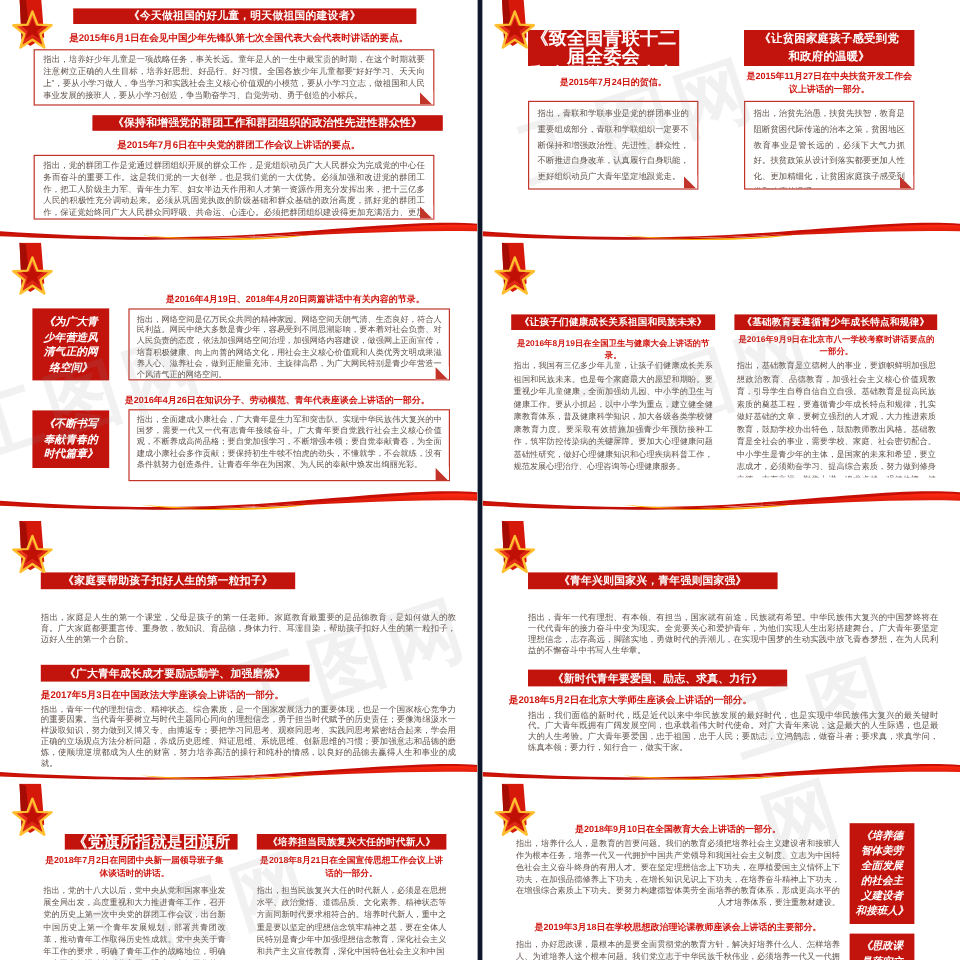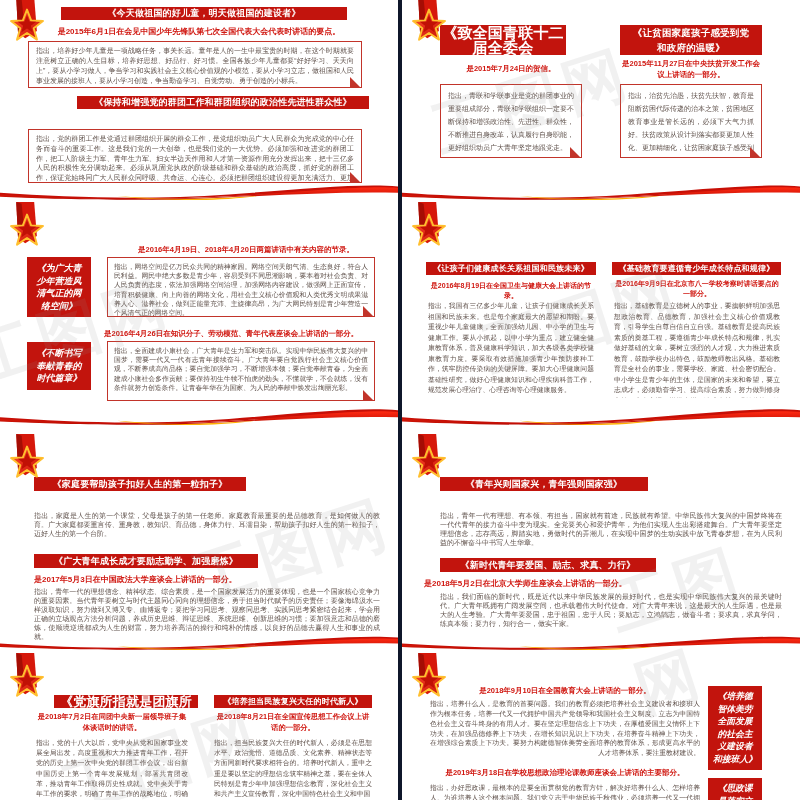--- a/index.html
+++ b/index.html
@@ -117,20 +117,21 @@
 
   <div class="row r1">
     <div class="slide" id="s1">
       <svg class="star">
           <use href="#star-sym"></use>
         </svg>
       <div class="titlebar t1">《今天做祖国的好儿童，明天做祖国的建设者》</div>
       <div class="sub sb1">是2015年6月1日在会见中国少年先锋队第七次全国代表大会代表时讲话的要点。</div>
       <div class="body note bd1"><span>指出，培养好少年儿童是一项战略任务，事关长远。童年是人的一生中最宝贵的时期，在这个时期就要注意树立正确的人生目标，培养好思想、好品行、好习惯。全国各族少年儿童都要“好好学习、天天向上”，要从小学习做人，争当学习和实践社会主义核心价值观的小模范，要从小学习立志，做祖国和人民事业发展的接班人，要从小学习创造，争当勤奋学习、自觉劳动、勇于创造的小标兵。</span><span class="fold"></span></div>
       <div class="titlebar t2">《保持和增强党的群团工作和群团组织的政治性先进性群众性》</div>
+      <div class="sub sb2">是2015年7月6日在中央党的群团工作会议上讲话的要点。</div>
       <div class="body note bd2"><span>指出，党的群团工作是党通过群团组织开展的群众工作，是党组织动员广大人民群众为完成党的中心任务而奋斗的重要工作。这是我们党的一大创举，也是我们党的一大优势。必须加强和改进党的群团工作，把工人阶级主力军、青年生力军、妇女半边天作用和人才第一资源作用充分发挥出来，把十三亿多人民的积极性充分调动起来。必须从巩固党执政的阶级基础和群众基础的政治高度，抓好党的群团工作，保证党始终同广大人民群众同呼吸、共命运、心连心。必须把群团组织建设得更加充满活力、更加坚强有力，使之成为推进国家治理体系和治理能力现代化的重要力量。</span><span class="fold"></span></div>
       <svg class="ribbon" preserveAspectRatio="none">
           <use href="#ribbon-sym" width="100%" height="100%"></use>
         </svg>
     </div>
     <div class="slide" id="s2">
       <svg class="star">
           <use href="#star-sym"></use>
         </svg>
       <div class="titlebar ta">《致全国青联十二届全委会

